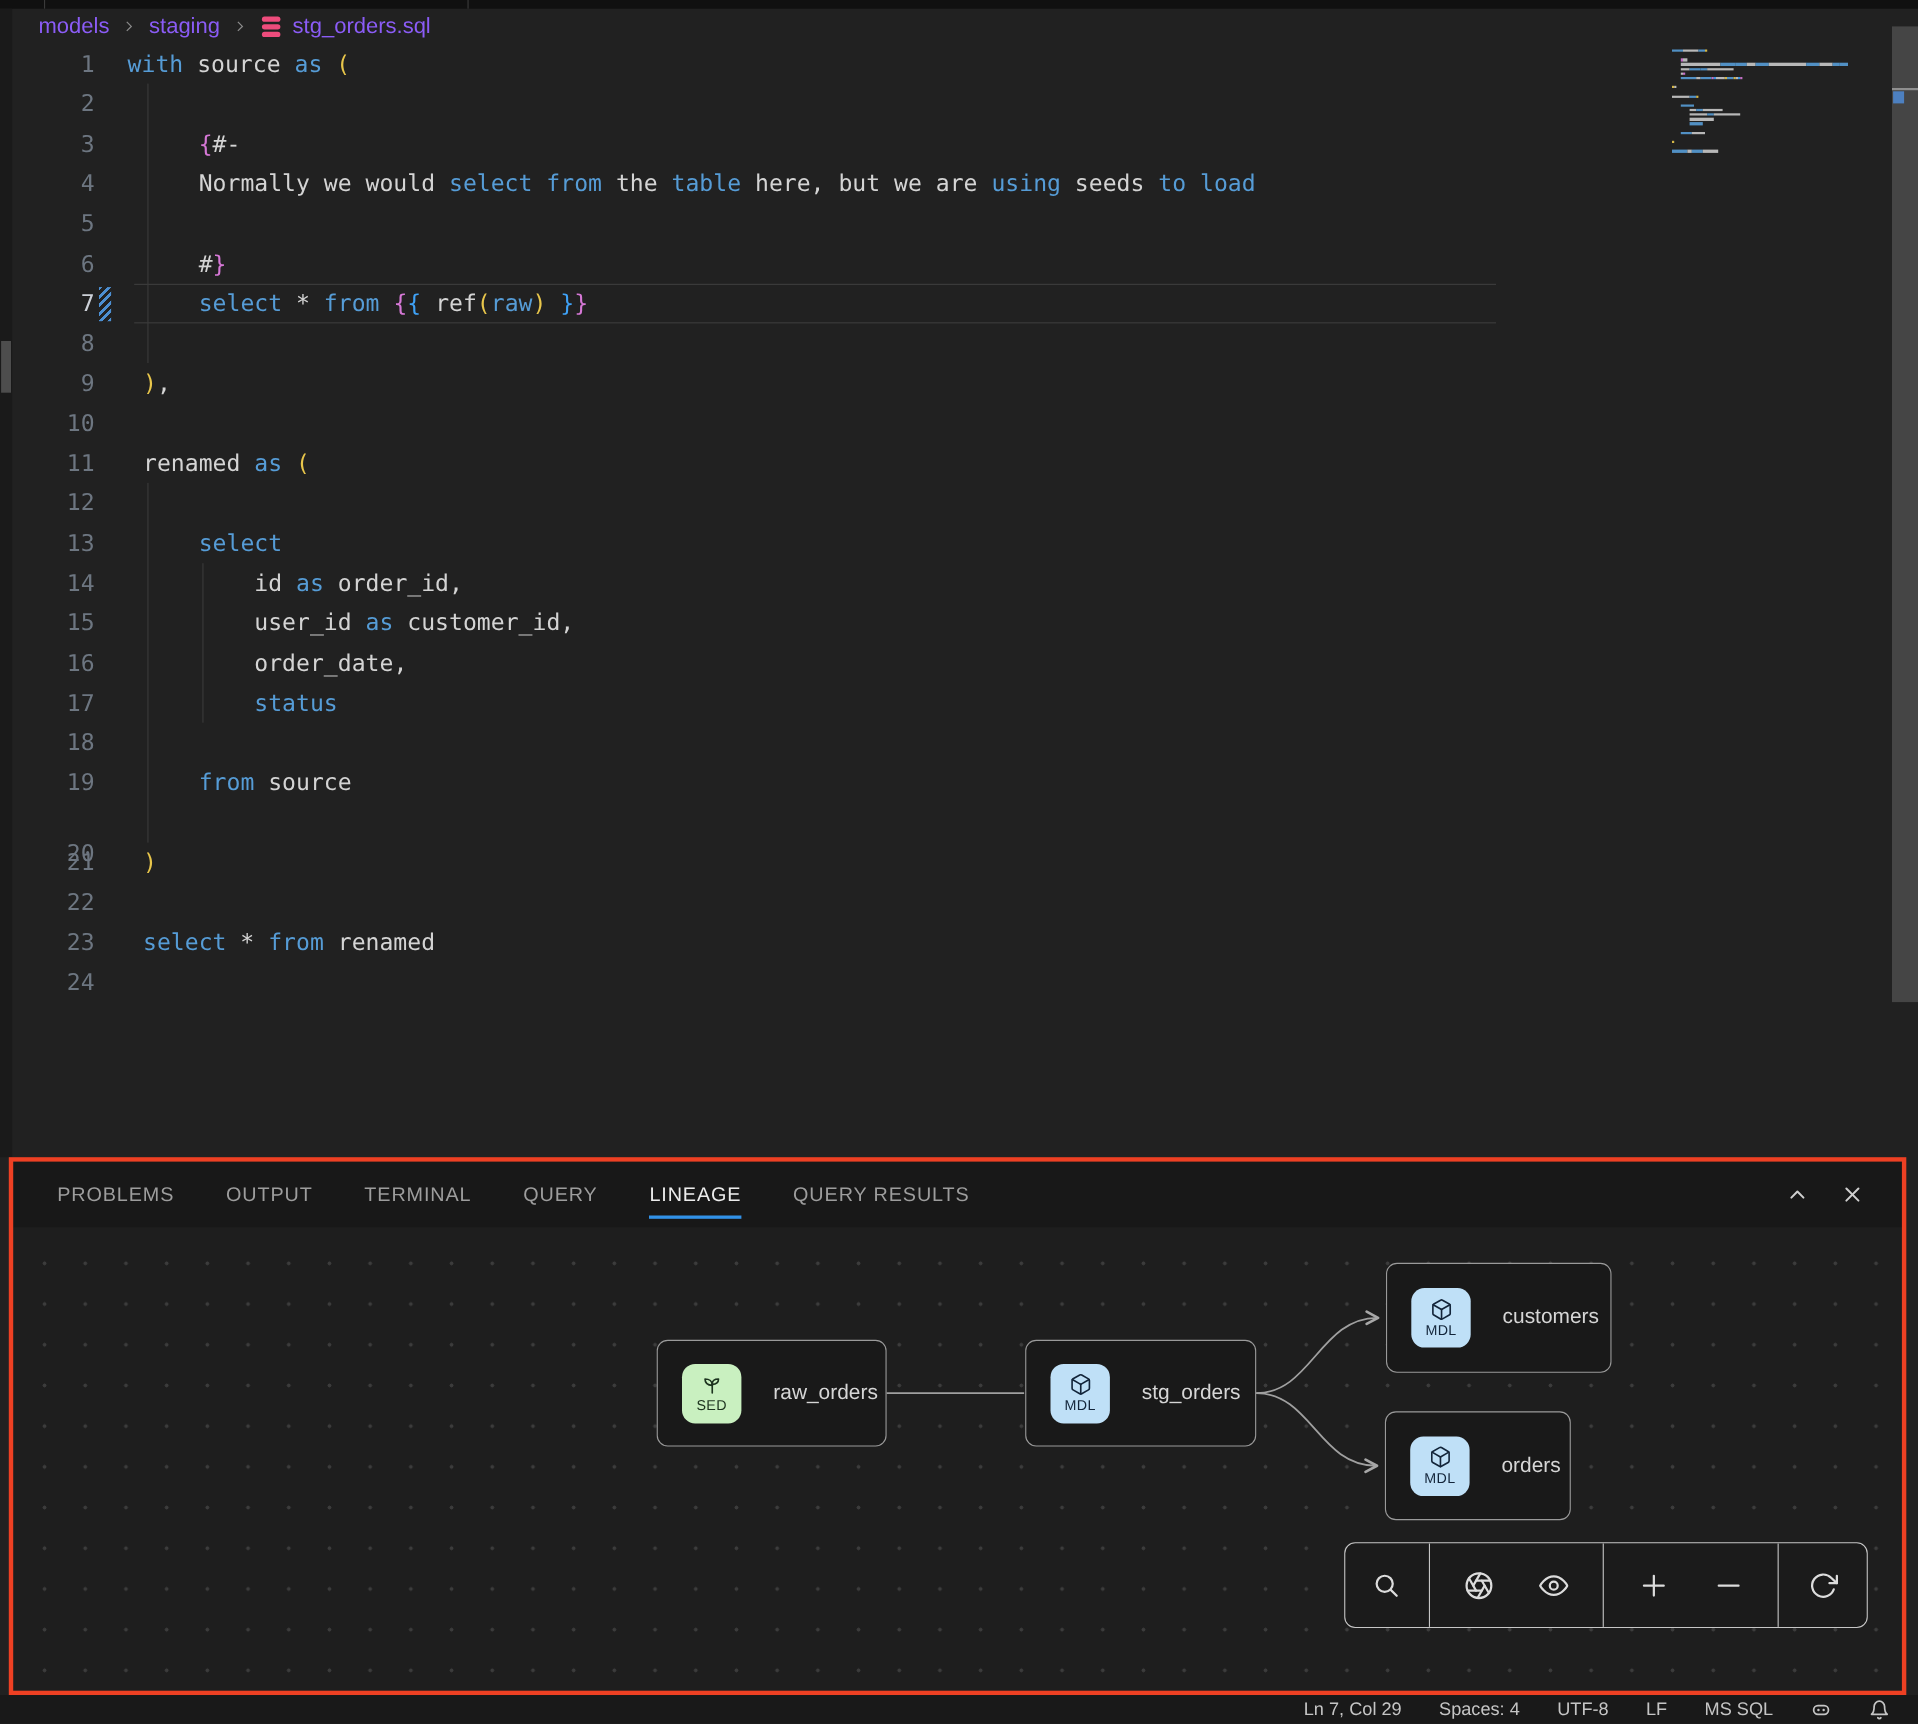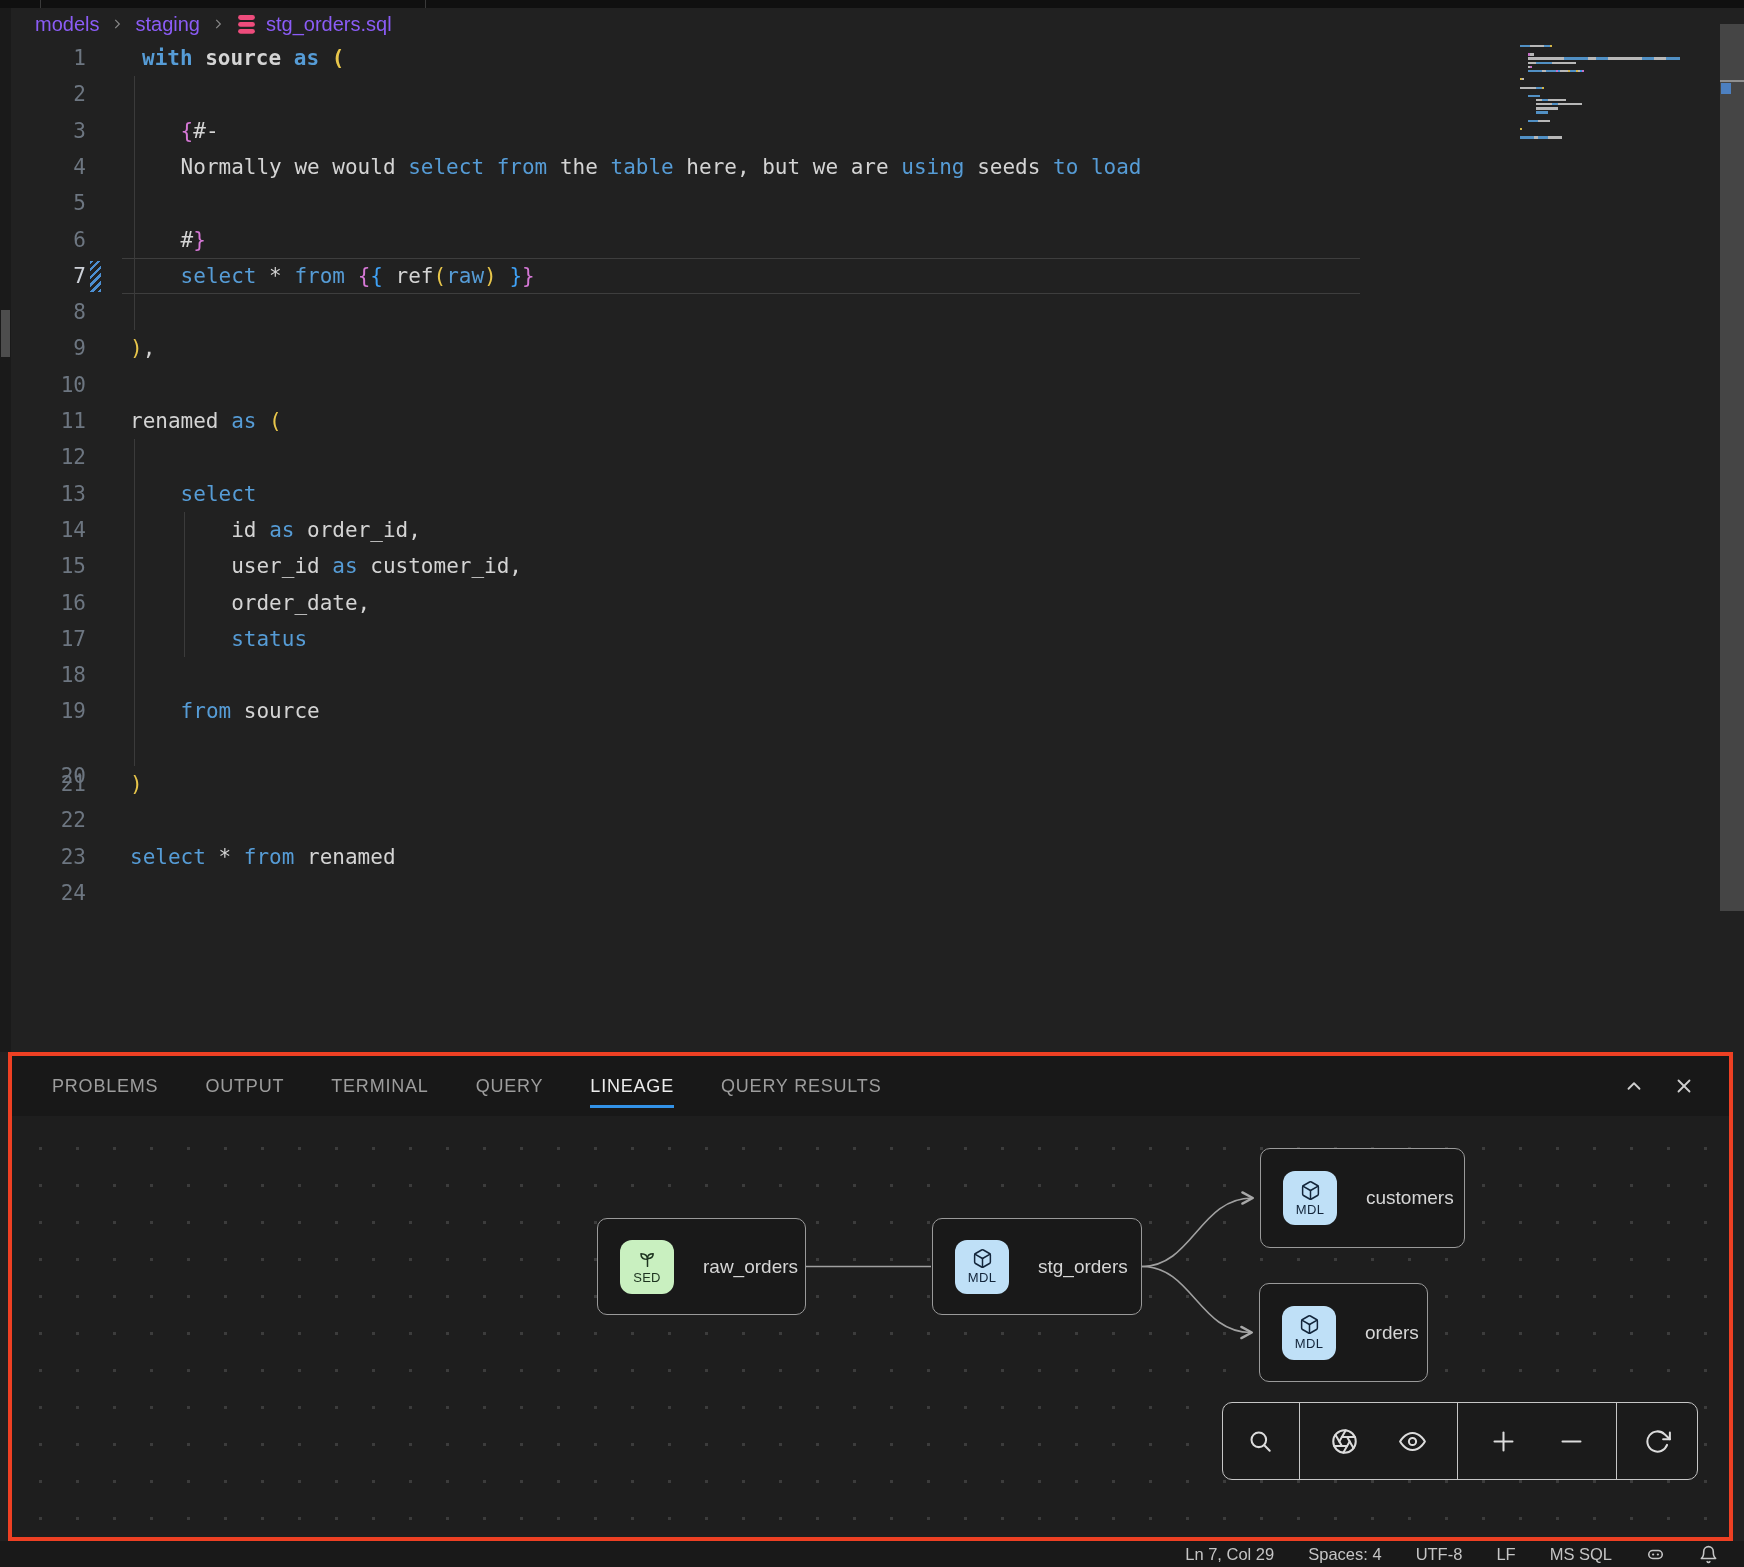--- a/index.html
+++ b/index.html
@@ -131,21 +131,21 @@
       </svg>
     </span>
   <span class="crumb">stg_orders.sql</span>
 </div>
 
 <div class="sliver">
   <div class="sliver-thumb"></div>
 </div>
 
 <div class="editor" id="editor">
-    <div class="code-line" style="top: 0px;"><span class="ln-num">1</span><span class="ln-text" style="left: 142px; font-weight: bold;"><span class="tk-kw">with </span><span class="tk-fg">source </span><span class="tk-kw">as </span><span class="tk-yl">(</span></span></div>
+    <div class="code-line" style="top: 0px;"><span class="ln-num">1</span><span class="ln-text" style="left: 116px;"><span class="tk-kw">with </span><span class="tk-fg">source </span><span class="tk-kw">as </span><span class="tk-yl">(</span></span></div>
     <div class="code-line" style="top: 36.3px;"><span class="ln-num">2</span><span class="ln-text" style="left: 130px;"></span></div>
     <div class="code-line" style="top: 72.6px;"><span class="ln-num">3</span><span class="ln-text" style="left: 180.6px;"><span class="tk-pk">{</span><span class="tk-fg">#-</span></span></div>
     <div class="code-line" style="top: 108.9px;"><span class="ln-num">4</span><span class="ln-text" style="left: 180.6px;"><span class="tk-fg">Normally we would </span><span class="tk-kw">select </span><span class="tk-kw">from </span><span class="tk-fg">the </span><span class="tk-kw">table </span><span class="tk-fg">here, but we are </span><span class="tk-kw">using </span><span class="tk-fg">seeds </span><span class="tk-kw">to </span><span class="tk-kw">load</span></span></div>
     <div class="code-line" style="top: 145.2px;"><span class="ln-num">5</span></div>
     <div class="code-line" style="top: 181.5px;"><span class="ln-num">6</span><span class="ln-text" style="left: 180.6px;"><span class="tk-fg">#</span><span class="tk-pk">}</span></span></div>
     <div class="code-line active" style="top: 217.8px;"><span class="ln-num">7</span><span class="git-stripe"></span><span class="ln-text" style="left: 180.6px;"><span class="tk-kw">select </span><span class="tk-fg">* </span><span class="tk-kw">from </span><span class="tk-pk">{</span><span class="tk-bb">{</span><span class="tk-fg"> ref</span><span class="tk-yl">(</span><span class="tk-kw">raw</span><span class="tk-yl">)</span><span class="tk-fg"> </span><span class="tk-bb">}</span><span class="tk-pk">}</span></span></div>
     <div class="code-line" style="top: 254.1px;"><span class="ln-num">8</span><span class="ln-text" style="left: 130px;"></span></div>
     <div class="code-line" style="top: 290.4px;"><span class="ln-num">9</span><span class="ln-text" style="left: 130px;"><span class="tk-yl">)</span><span class="tk-fg">,</span></span></div>
     <div class="code-line" style="top: 326.7px;"><span class="ln-num">10</span><span class="ln-text" style="left: 130px;"></span></div>
     <div class="code-line" style="top: 363px;"><span class="ln-num">11</span><span class="ln-text" style="left: 130px;"><span class="tk-fg">renamed </span><span class="tk-kw">as </span><span class="tk-yl">(</span></span></div>

